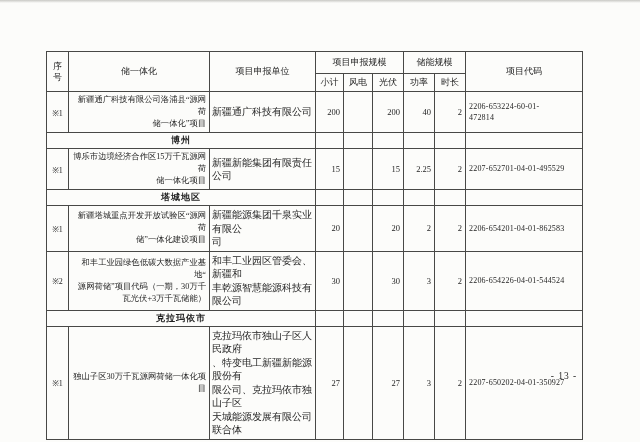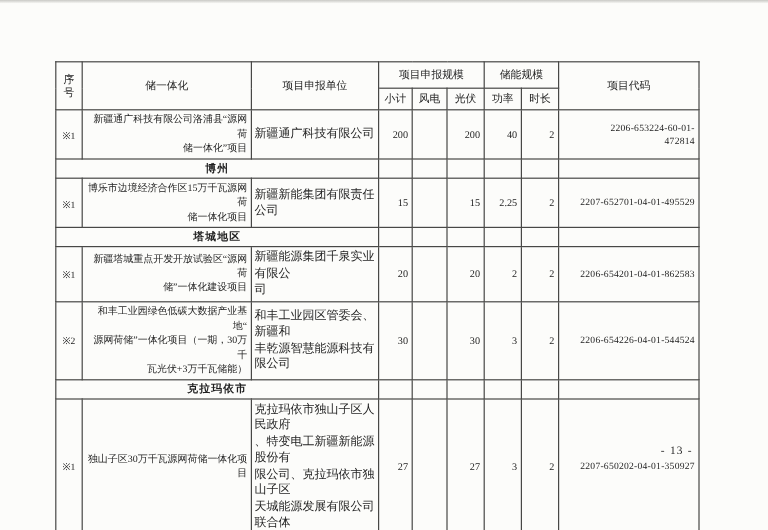--- a/index.html
+++ b/index.html
@@ -35,21 +35,21 @@
     box-sizing: border-box;
     overflow: hidden;
   }
   th { font-size: 9px; font-weight: bold; text-align: center; line-height: 1.2; }
   .tier1 th { height: 22px; }
   .tier2 th { height: 18px; }
   td.c-serial { text-align: center; font-size: 8px; }
   td.c-name   { text-align: right; font-size: 8.3px; line-height: 1.45; white-space: pre-line; padding: 2px 3px; margin-top: 16px; }
   td.c-unit   { text-align: left; font-size: 10px; line-height: 1.35; white-space: pre-line; padding: 2px 2px; }
   td.c-num    { text-align: right; font-size: 8.5px; }
-  td.c-code   { text-align: right; font-size: 8px; line-height: 1.4; white-space: pre-line; letter-spacing: 0.2px; }
+  td.c-code   { text-align: left; font-size: 8px; line-height: 1.4; white-space: pre-line; letter-spacing: 0.2px; }
   td.c-section { text-align: center; font-size: 9px; font-weight: bold; letter-spacing: 1px; }
   tr.r-data-1 td { height: 35px; }
   tr.r-sec td    { height: 15px; }
   tr.r-data-2 td { height: 30px; }
   tr.r-data-3 td { height: 29px; }
   tr.r-data-4 td { height: 40px; }
   tr.r-sec-3 td  { height: 14px; }
   tr.r-data-5 td { height: 68px; }
   .page-number {
     position: absolute;
@@ -154,21 +154,21 @@
     <td class="c-num"></td>
     <td class="c-num">20</td>
     <td class="c-num">2</td>
     <td class="c-num">2</td>
     <td class="c-code">2206-654201-04-01-862583</td>
   </tr>
 
   <tr class="r-data-4">
     <td class="c-serial">※2</td>
     <td class="c-name">和丰工业园绿色低碳大数据产业基地“
-源网荷储”一体化项目（一期，30万千
+源网荷储”项目代码（一期，30万千
 瓦光伏+3万千瓦储能）</td>
     <td class="c-unit">和丰工业园区管委会、新疆和
 丰乾源智慧能源科技有限公司</td>
     <td class="c-num">30</td>
     <td class="c-num"></td>
     <td class="c-num">30</td>
     <td class="c-num">3</td>
     <td class="c-num">2</td>
     <td class="c-code">2206-654226-04-01-544524</td>
   </tr>

